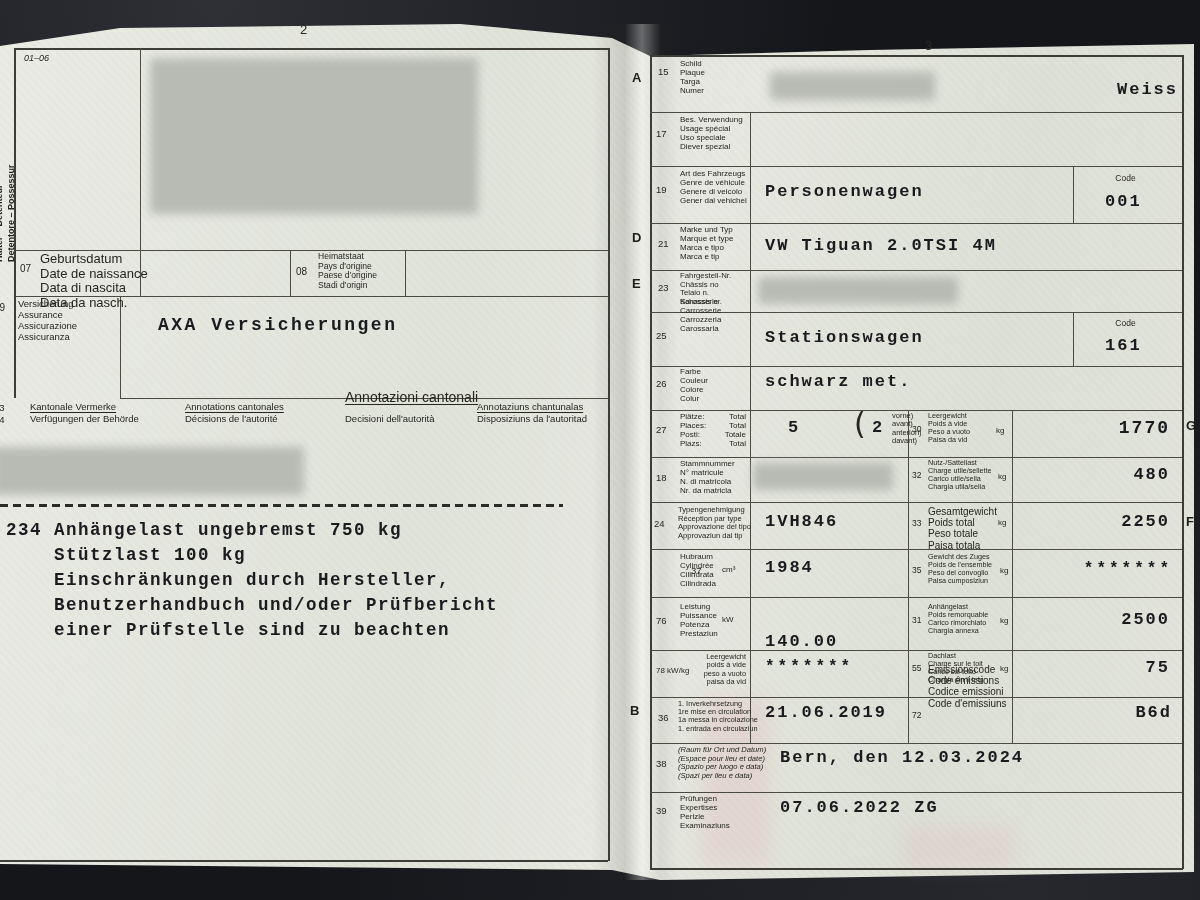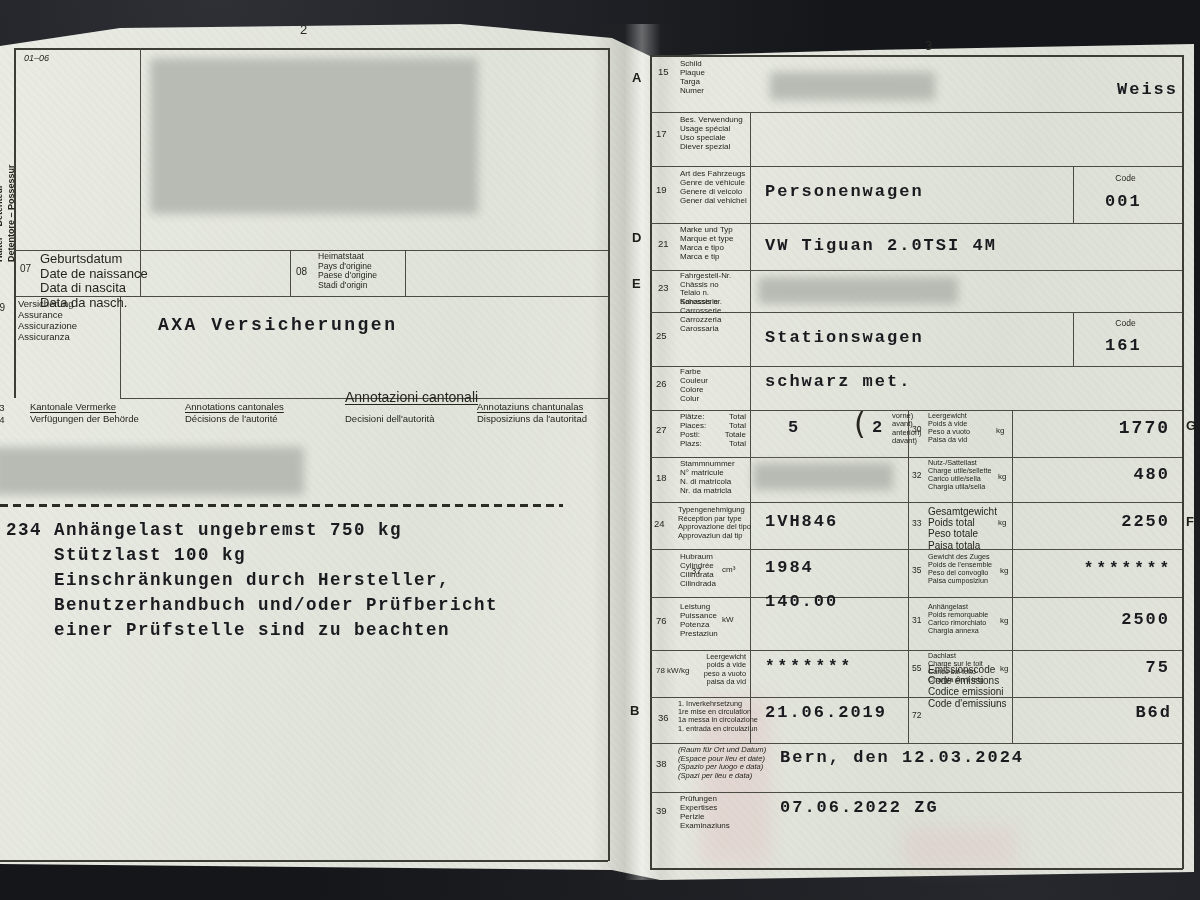--- a/index.html
+++ b/index.html
@@ -261,21 +261,21 @@
 Paisa cumposiziun</div>
   <div class="unit" style="left:1000px;top:566px;">kg</div>
   <div class="typed ra" style="left:1020px;top:560px;width:152px;font-size:16px;letter-spacing:3px;">*******</div>
 
   <div class="num" style="left:656px;top:615px;">76</div>
   <div class="lbl" style="left:680px;top:603px;">Leistung
 Puissance
 Potenza
 Prestaziun</div>
   <div class="unit" style="left:722px;top:615px;">kW</div>
-  <div class="typed" style="left:765px;top:592px;">140.00</div>
+  <div class="typed" style="left:765px;top:632px;">140.00</div>
   <div class="num" style="left:912px;top:615px;font-size:8.5px;">31</div>
   <div class="lbl" style="left:928px;top:603px;font-size:7.2px;">Anhängelast
 Poids remorquable
 Carico rimorchiato
 Chargia annexa</div>
   <div class="unit" style="left:1000px;top:616px;">kg</div>
   <div class="typed ra" style="left:1020px;top:610px;width:150px;">2500</div>
 
   <div class="num" style="left:656px;top:666px;font-size:8px;">78 kW/kg</div>
   <div class="lbl ra" style="left:698px;top:653px;width:48px;font-size:7.4px;">Leergewicht

